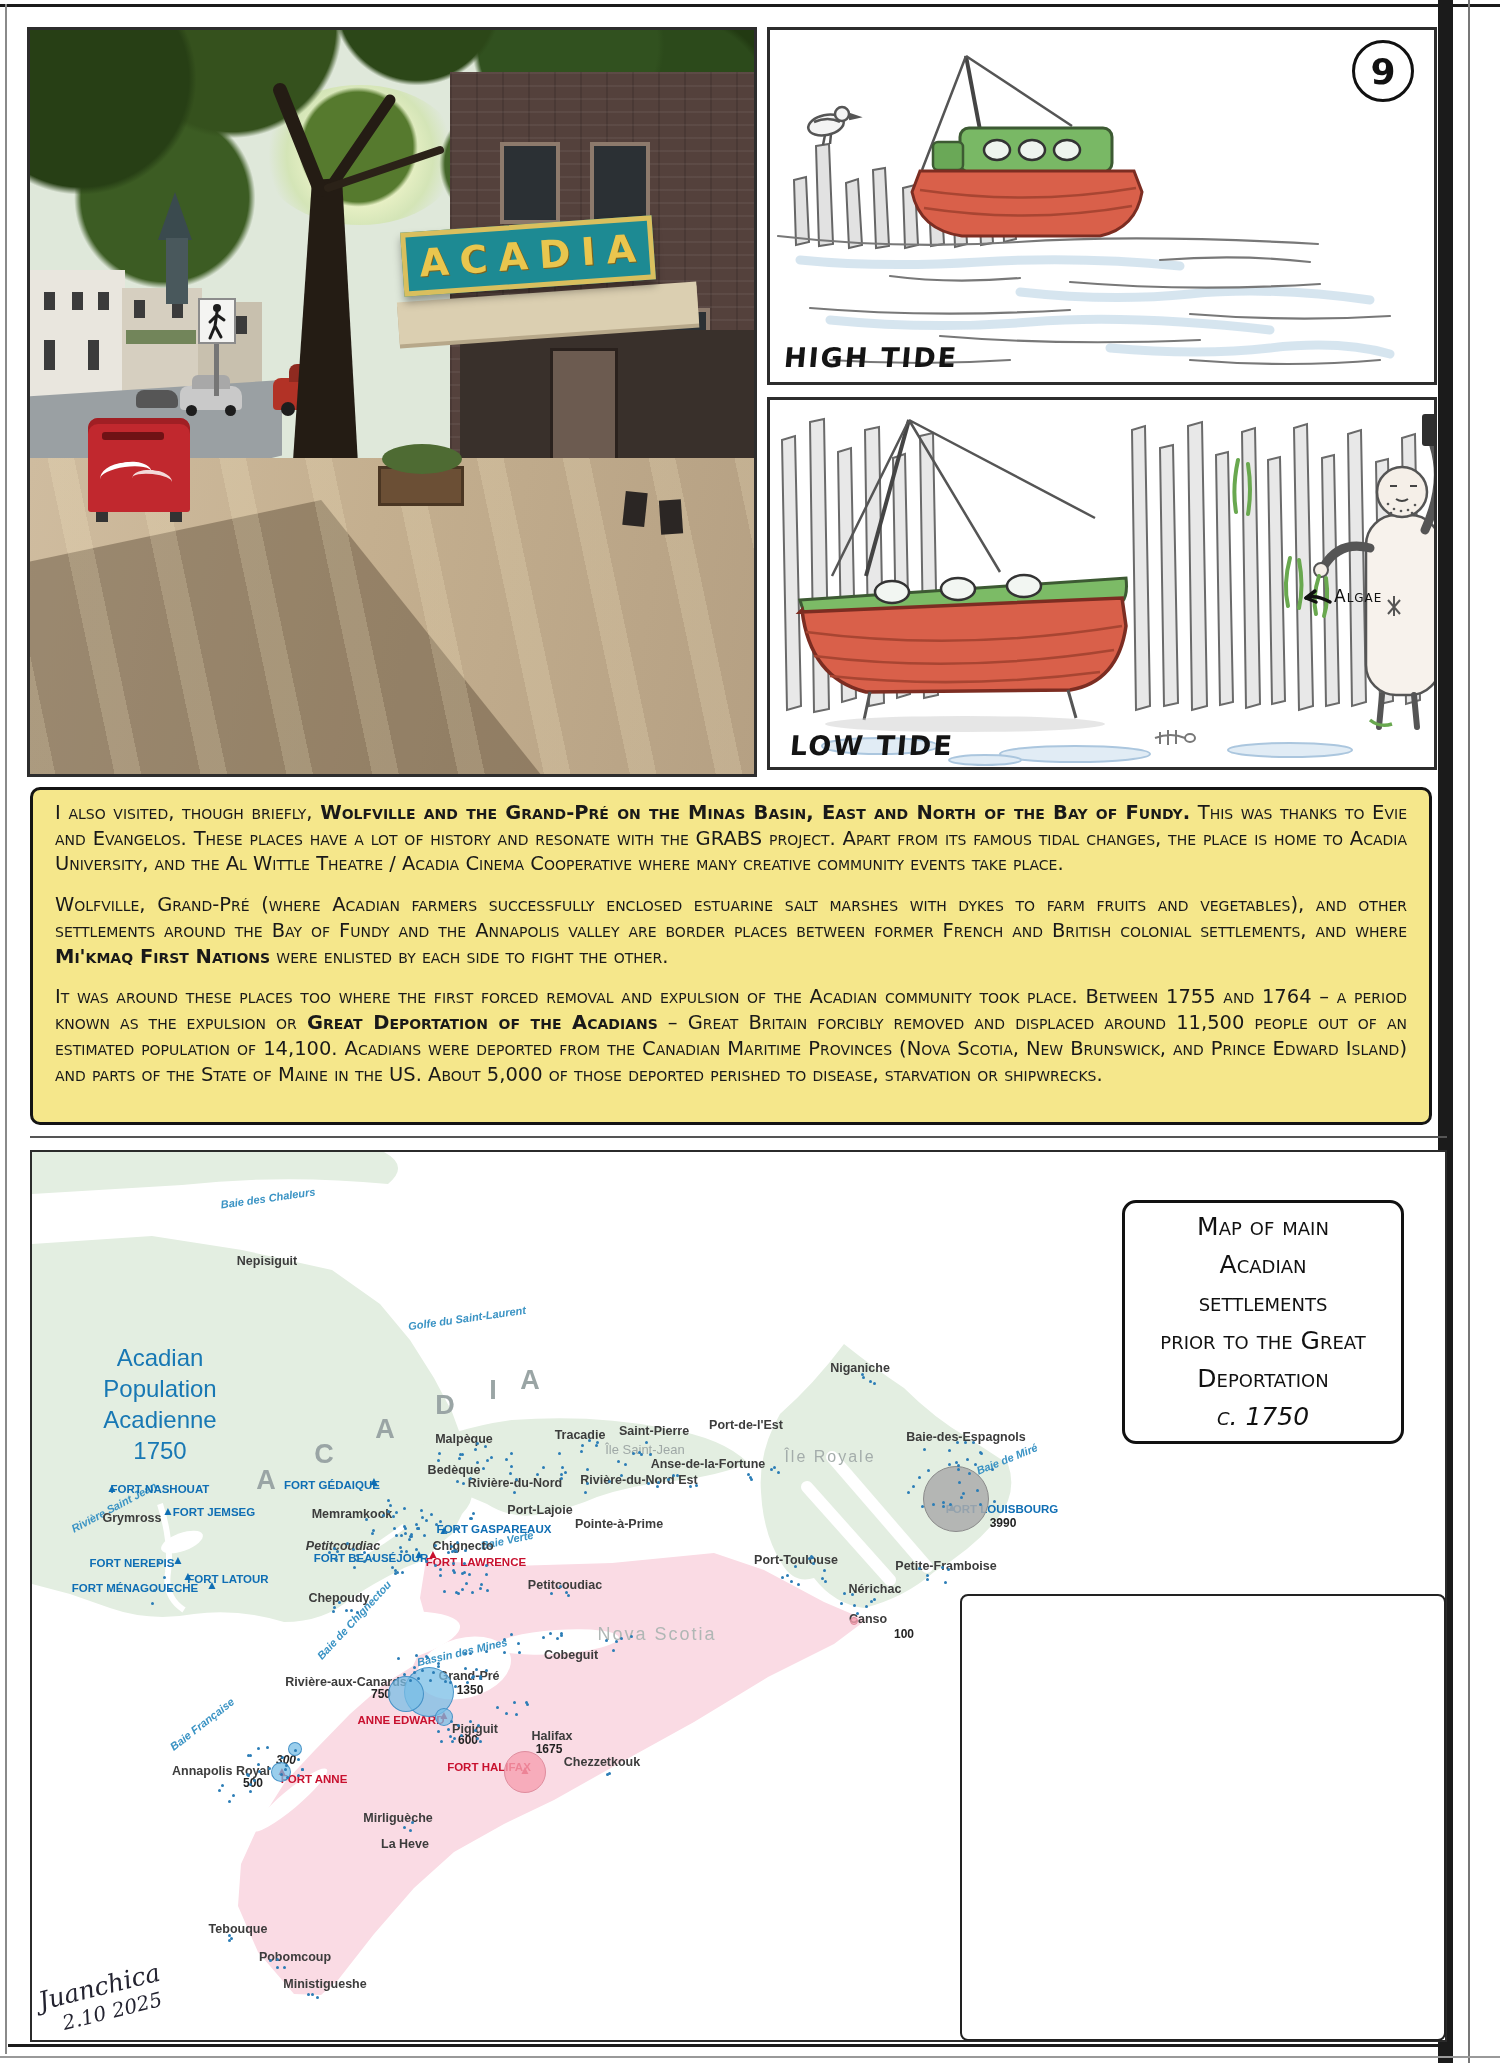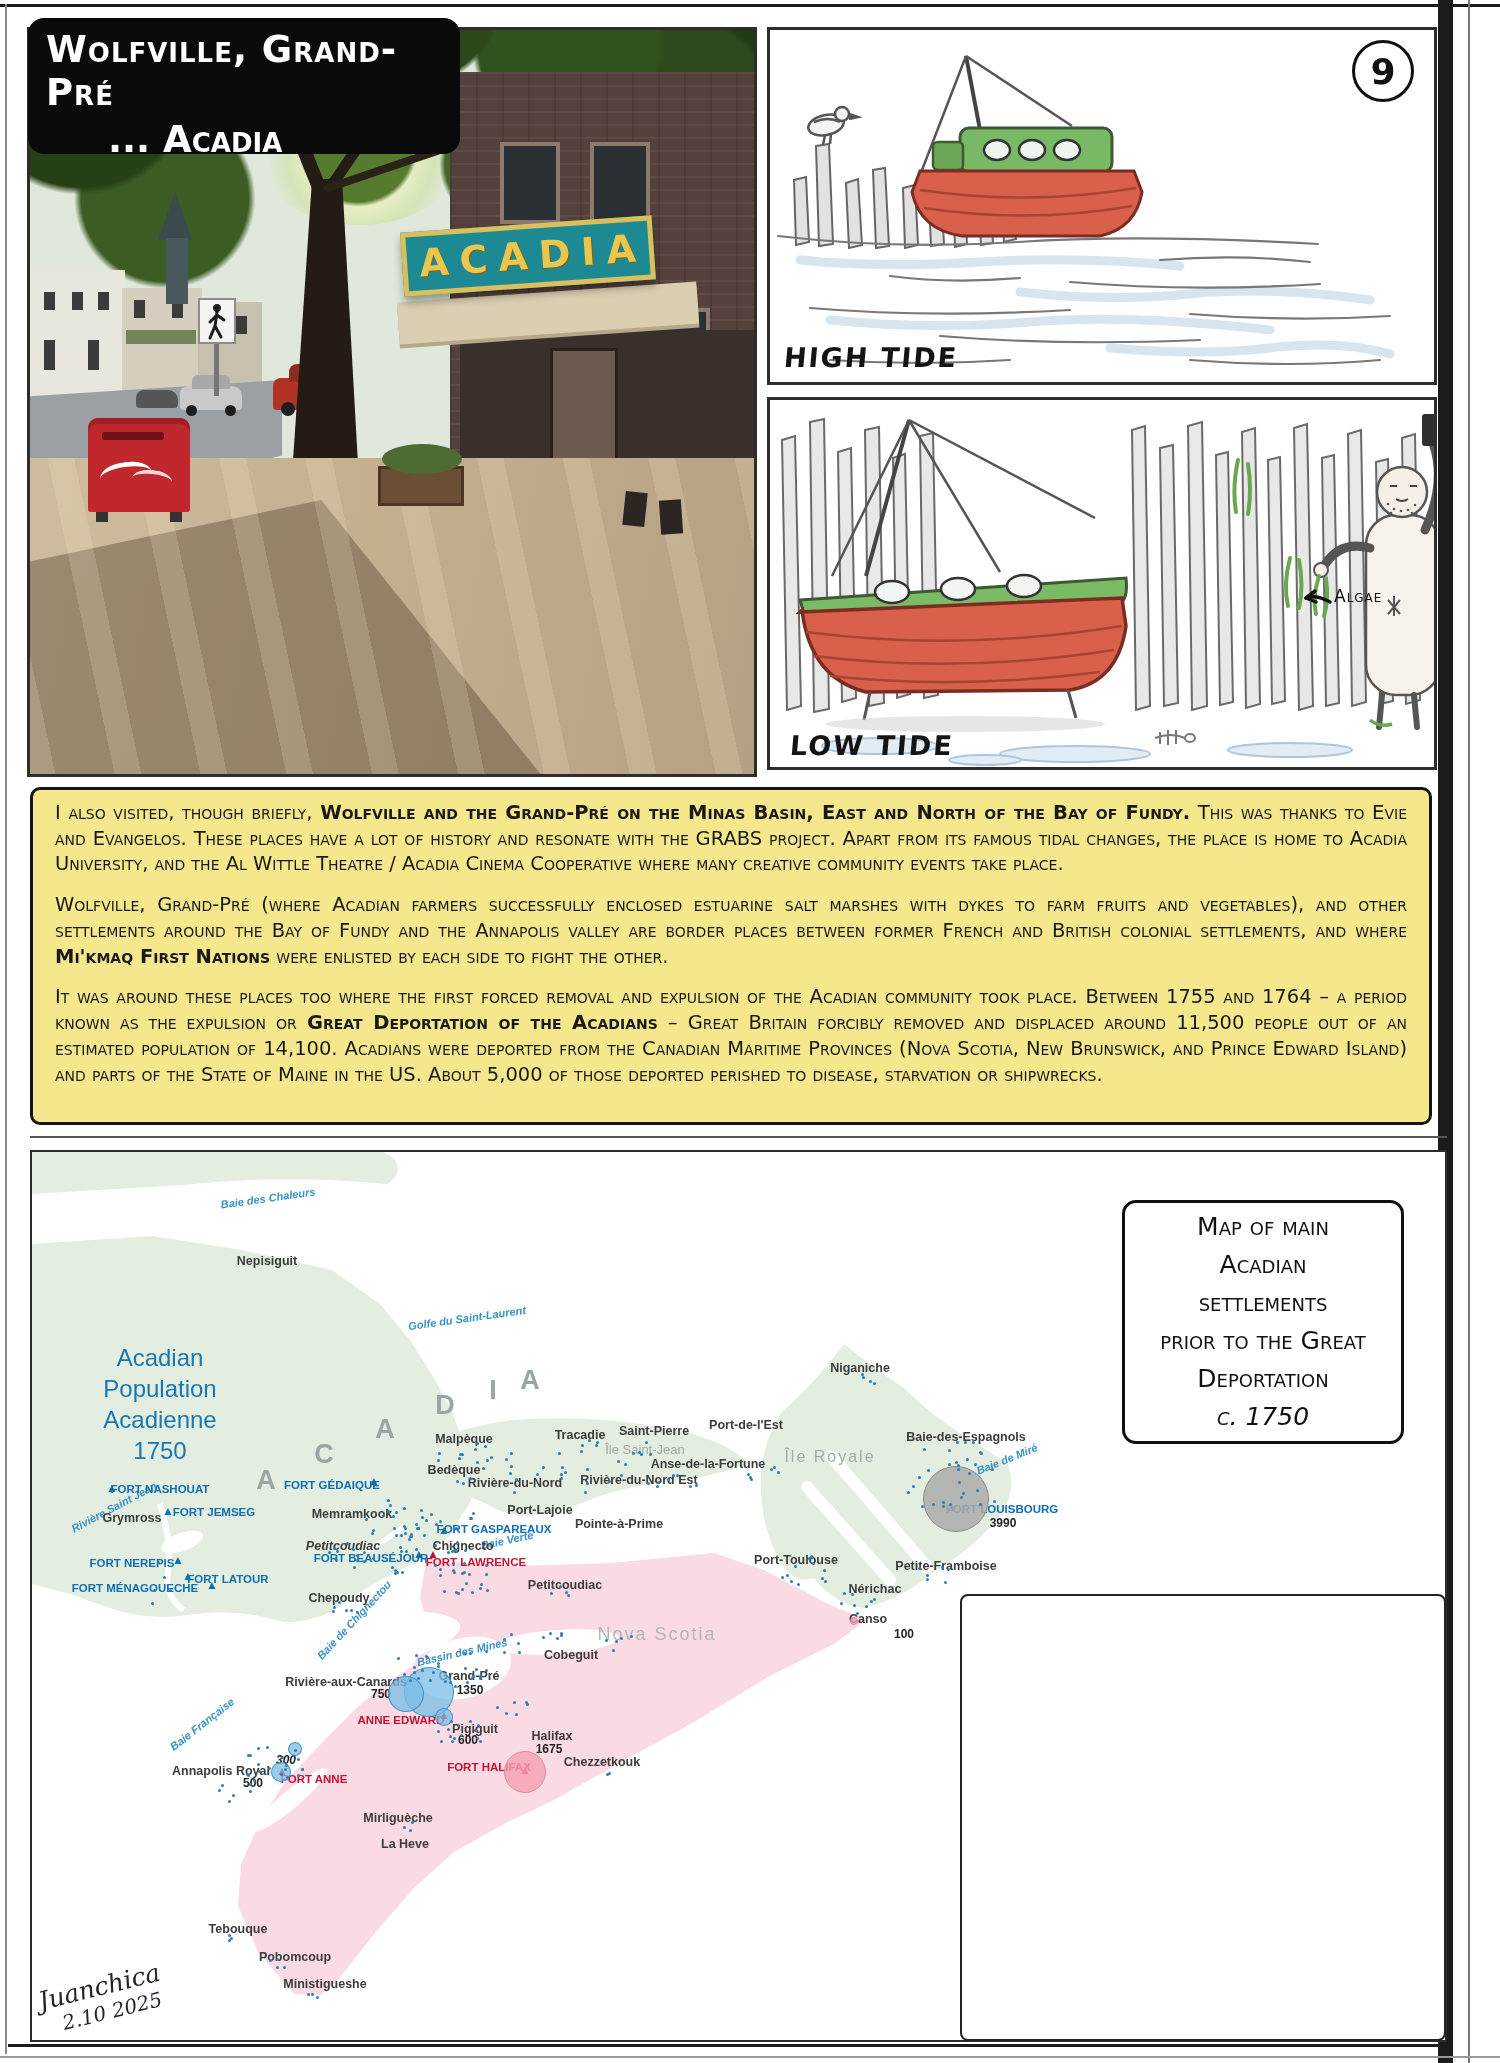--- a/index.html
+++ b/index.html
@@ -217,24 +217,20 @@
         <div class="slot"></div>
         <div class="swirl"></div>
         <div class="swirl2"></div>
         <div class="leg" style="left:8px;"></div>
           <div class="leg" style="right:8px;"></div>
       </div>
     </div>
 
   </div>
 
-  <div class="title-box comic">
-    <div class="l1">Wolfville, Grand-Pré</div>
-    <div class="l2">... Acadia</div>
-  </div>
 
   <div class="panel sketch-high">
     <svg width="664" height="352" viewBox="0 0 664 352">
 
       <g stroke="#666" stroke-width="2" fill="#e2e2e2">
         <path d="M24,150 l12,-3 l3,65 l-13,3 Z"></path>
           <path d="M46,116 l13,-2 l4,100 l-14,2 Z"></path>
         <path d="M76,153 l12,-4 l4,66 l-13,3 Z"></path>
           <path d="M103,140 l12,-2 l4,78 l-13,2 Z"></path>
         <path d="M133,158 l12,-3 l3,60 l-13,3 Z"></path>

